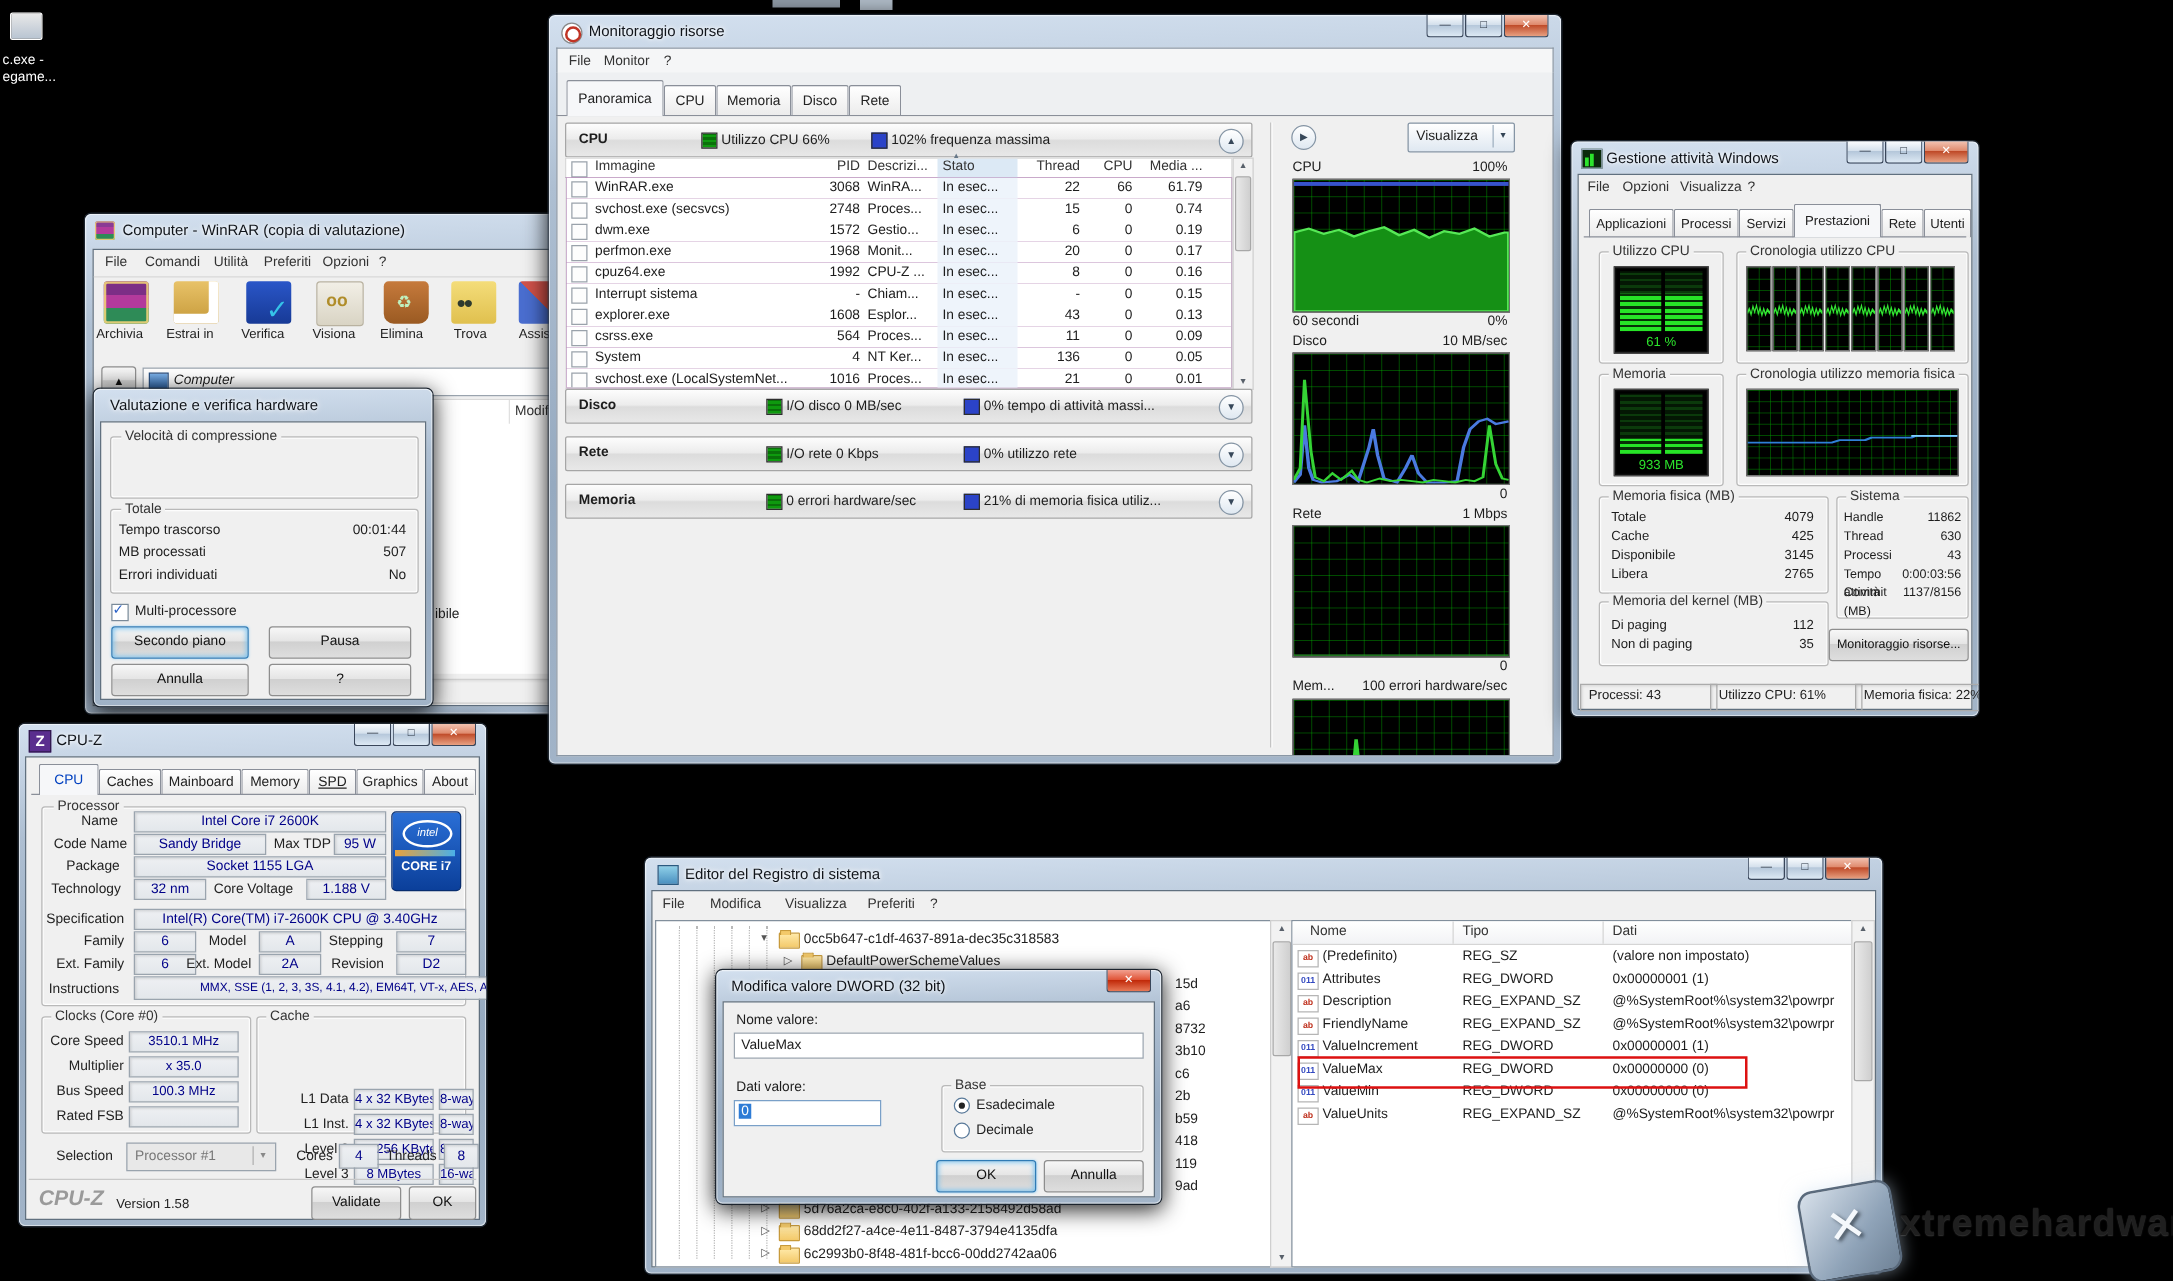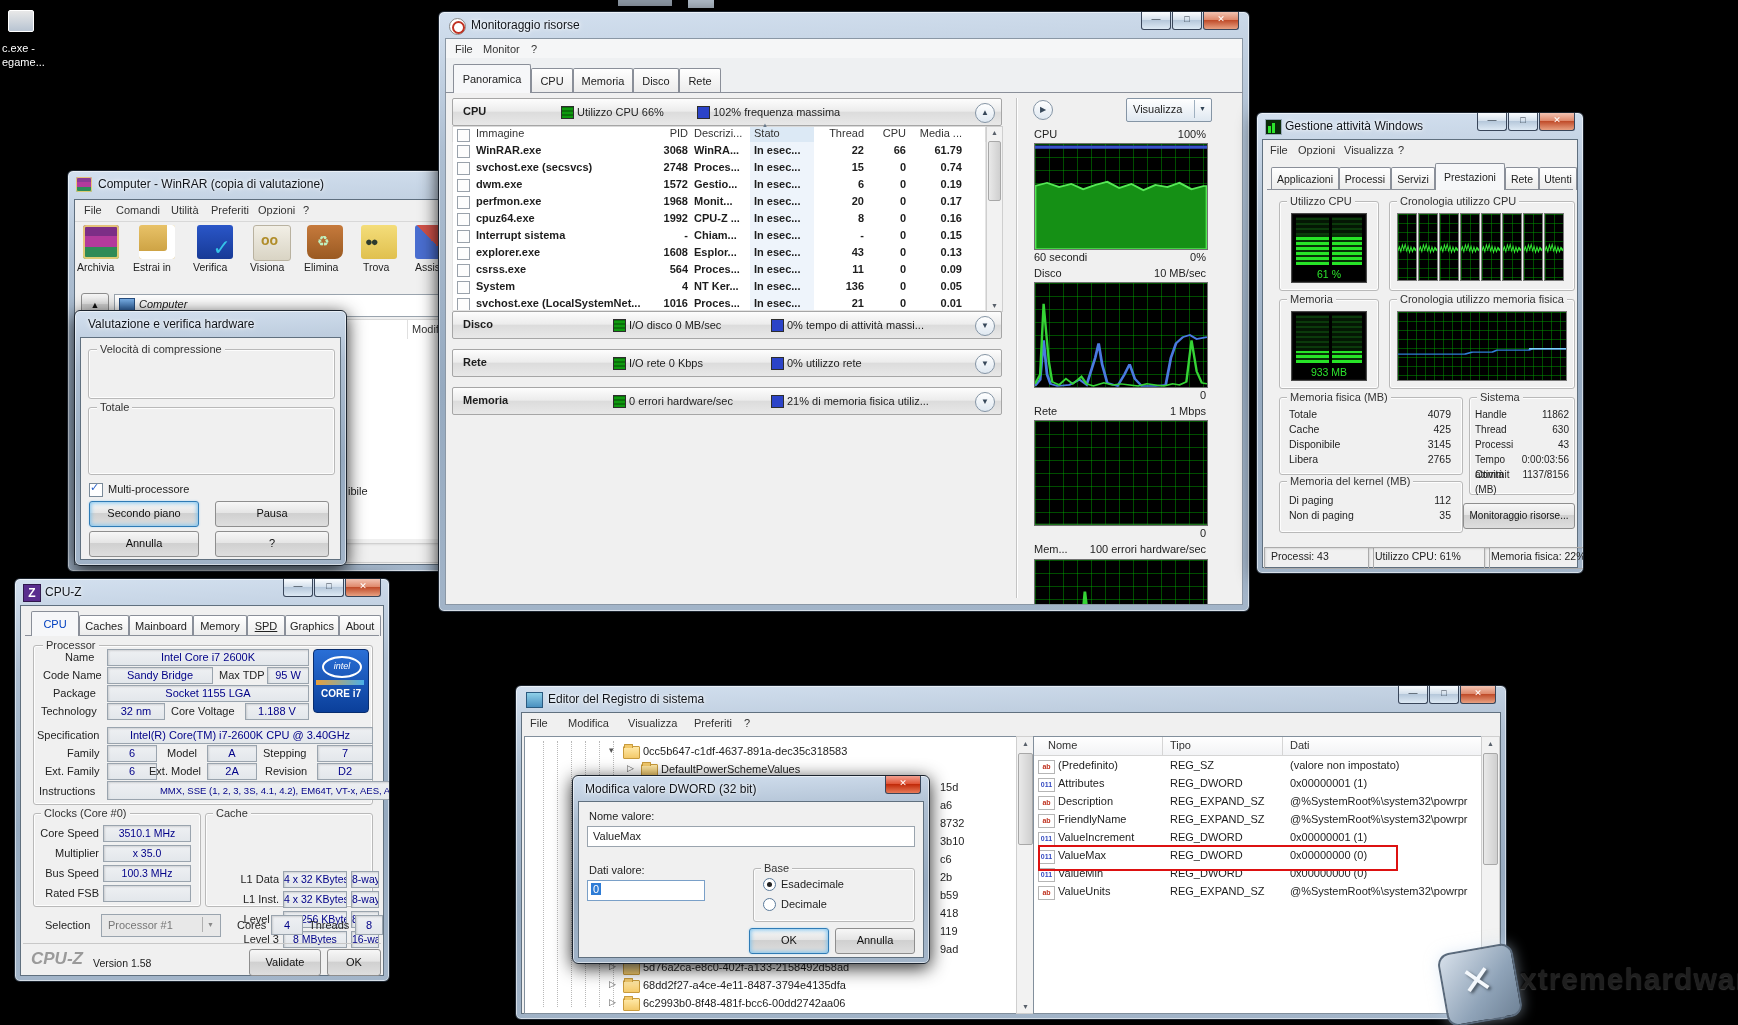--- a/index.html
+++ b/index.html
@@ -195,20 +195,34 @@
     <div class="abs" style="left:8px;top:372px;width:368px;height:18px;background:#f0f0f0;border:1px solid #d0d0d0;box-shadow:inset 1px 1px 2px rgba(0,0,0,.08);"></div>
   </div>
 
   <div class="win" style="left:74px;top:310px;width:271px;height:254px;">
     <div class="wtitle" style="left:13px;">Valutazione e verifica hardware</div>
     <div class="abs" style="left:5px;top:26px;right:5px;bottom:5px;background:#f0f0f0;border:1px solid #60707f;"></div>
     <div class="grp" style="left:13px;top:38px;width:245px;height:48px;background:#f0f0f0;"></div>
     <div class="grp-l" style="left:22px;top:32px;">Velocità di compressione</div>
     <div class="grp" style="left:13px;top:96px;width:245px;height:66px;background:#f0f0f0;"></div>
     <div class="grp-l" style="left:22px;top:90px;">Totale</div>
+    <div class="abs" style="left:20px;top:104px;width:230px;">
+        <div style="display: flex; justify-content: space-between; font-size: 11px; color: rgb(29, 29, 29); height: 18px; line-height: 18px;">
+          <span>Tempo trascorso</span>
+          <span>00:01:44</span>
+        </div>
+        <div style="display: flex; justify-content: space-between; font-size: 11px; color: rgb(29, 29, 29); height: 18px; line-height: 18px;">
+          <span>MB processati</span>
+          <span>507</span>
+        </div>
+        <div style="display: flex; justify-content: space-between; font-size: 11px; color: rgb(29, 29, 29); height: 18px; line-height: 18px;">
+          <span>Errori individuati</span>
+          <span>No</span>
+        </div>
+      </div>
     <div class="abs" style="left:14px;top:172px;width:12px;height:12px;background:#fff;border:1px solid #7a8a99;">
       <span class="abs" style="left:0px;top:-3px;color:#2a62c8;font-size:11px;font-weight:bold;">✓</span>
     </div>
     <span class="abs t" style="left:33px;top:172px;">Multi-processore</span>
     <div class="btn def" style="left:14px;top:190px;width:108px;height:24px;line-height:23px;">Secondo piano</div>
     <div class="btn" style="left:140px;top:190px;width:112px;height:24px;line-height:23px;">Pausa</div>
     <div class="btn" style="left:14px;top:220px;width:108px;height:24px;line-height:23px;">Annulla</div>
     <div class="btn" style="left:140px;top:220px;width:112px;height:24px;line-height:23px;">?</div>
   </div>
 
@@ -250,21 +264,21 @@
         <span class="rc rc0">Immagine</span>
         <span class="rc rc1">PID</span>
         <span class="rc rc2">Descrizi...</span>
         <span class="rc rc3" style="background:#dcE9f5;">Stato</span>
         <span class="rc rc4">Thread</span>
         <span class="rc rc5">CPU</span>
         <span class="rc rc6">Media ...</span>
       </div>
       <div class="abs" style="left:316px;top:29px;font-size:6px;color:#678;">▲</div>
 
-      <div class="abs" style="left:6px;top:49px;width:532px;height:168px;overflow:hidden;background:#701a75;border:1px solid #e4e4e4;border-top:none;font-weight:bold;" id="rm-rows">
+      <div class="abs" style="left:6px;top:49px;width:532px;height:168px;overflow:hidden;background:#701a75;border:1px solid #e4e4e4;border-top:none;" id="rm-rows">
           <div class="rm-row">
             <span class="rm-cb"></span>
             <span class="rc rc0">WinRAR.exe</span>
             <span class="rc rc1">3068</span>
             <span class="rc rc2">WinRA...</span>
             <span class="rc rc3">In esec...</span>
             <span class="rc rc4">22</span>
             <span class="rc rc5">66</span>
             <span class="rc rc6">61.79</span>
           </div>

